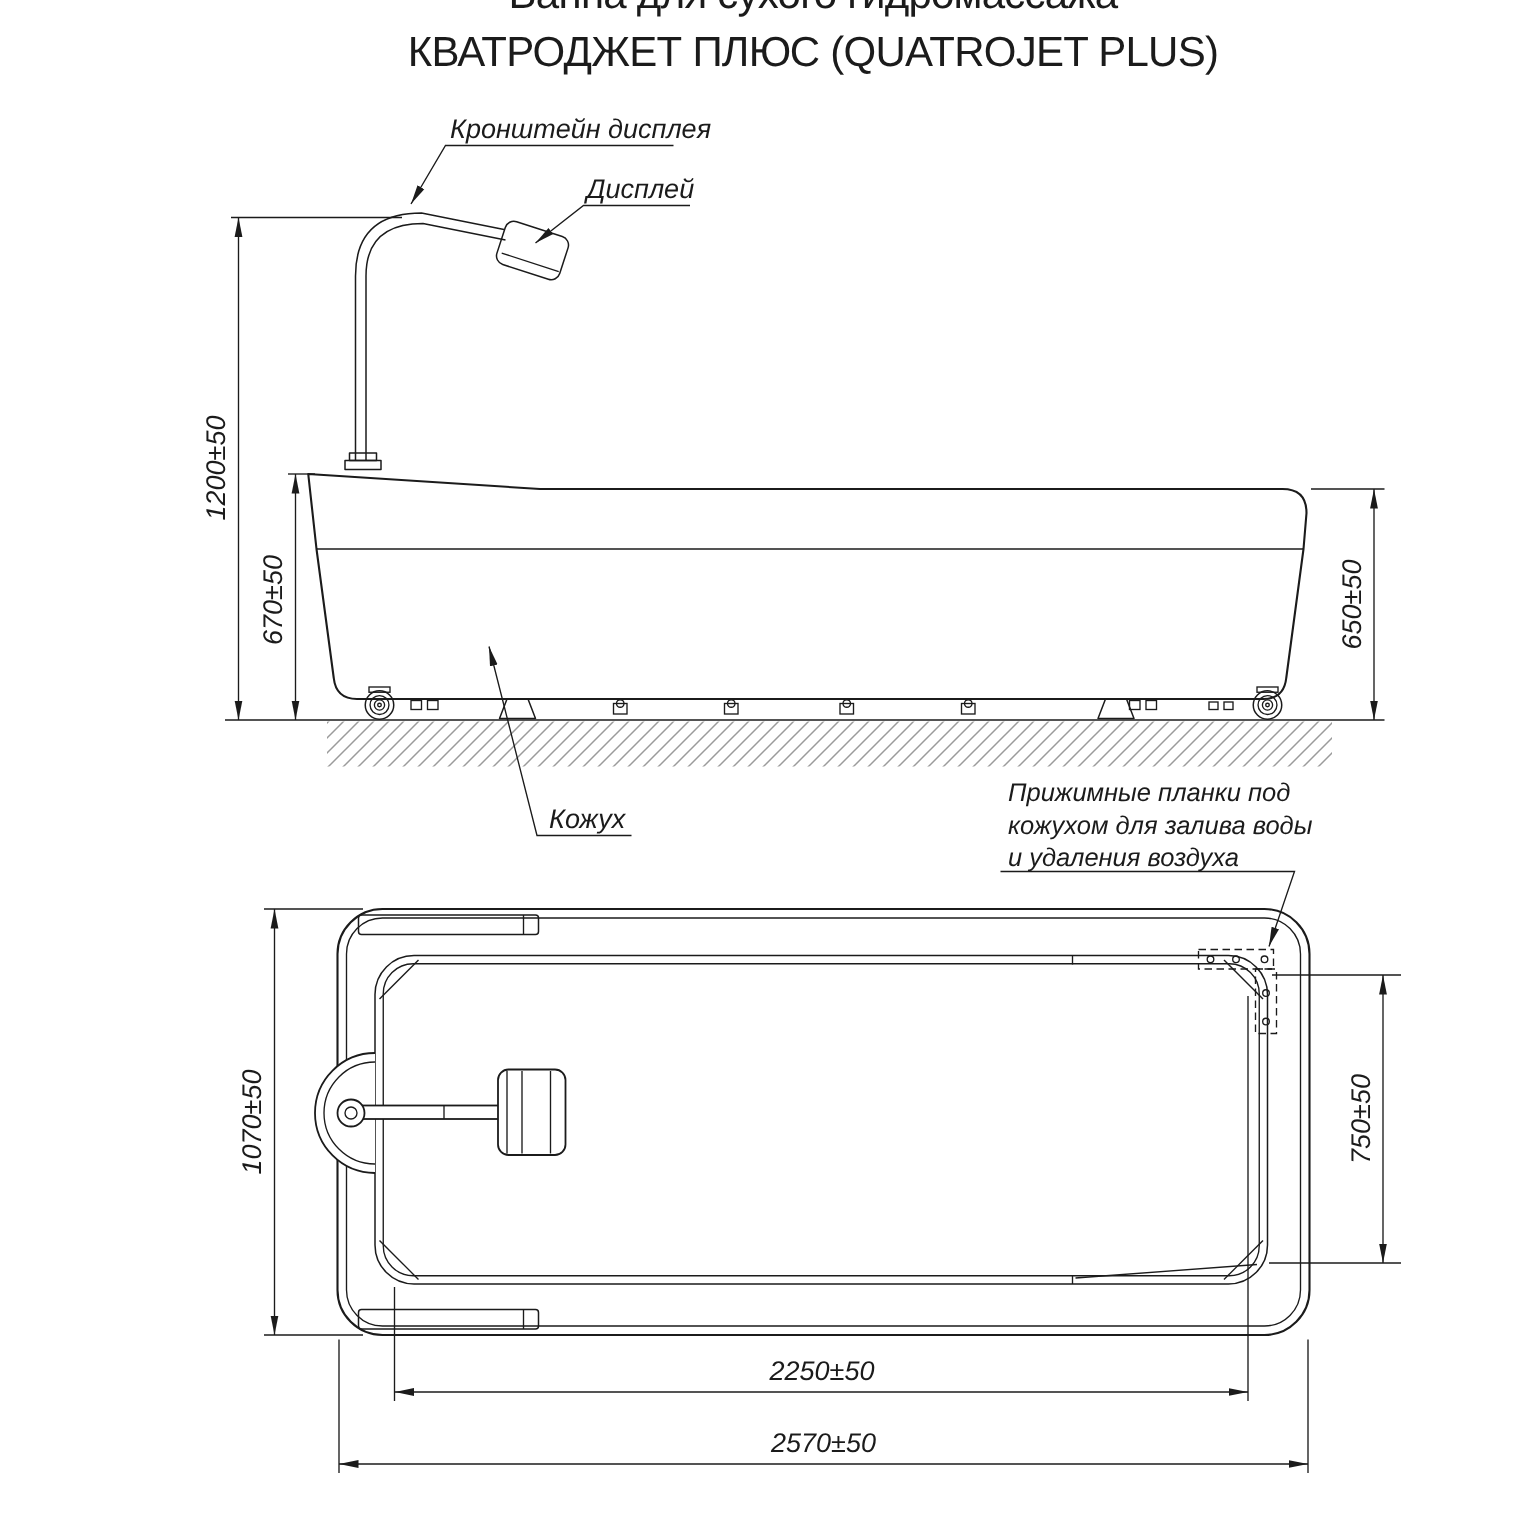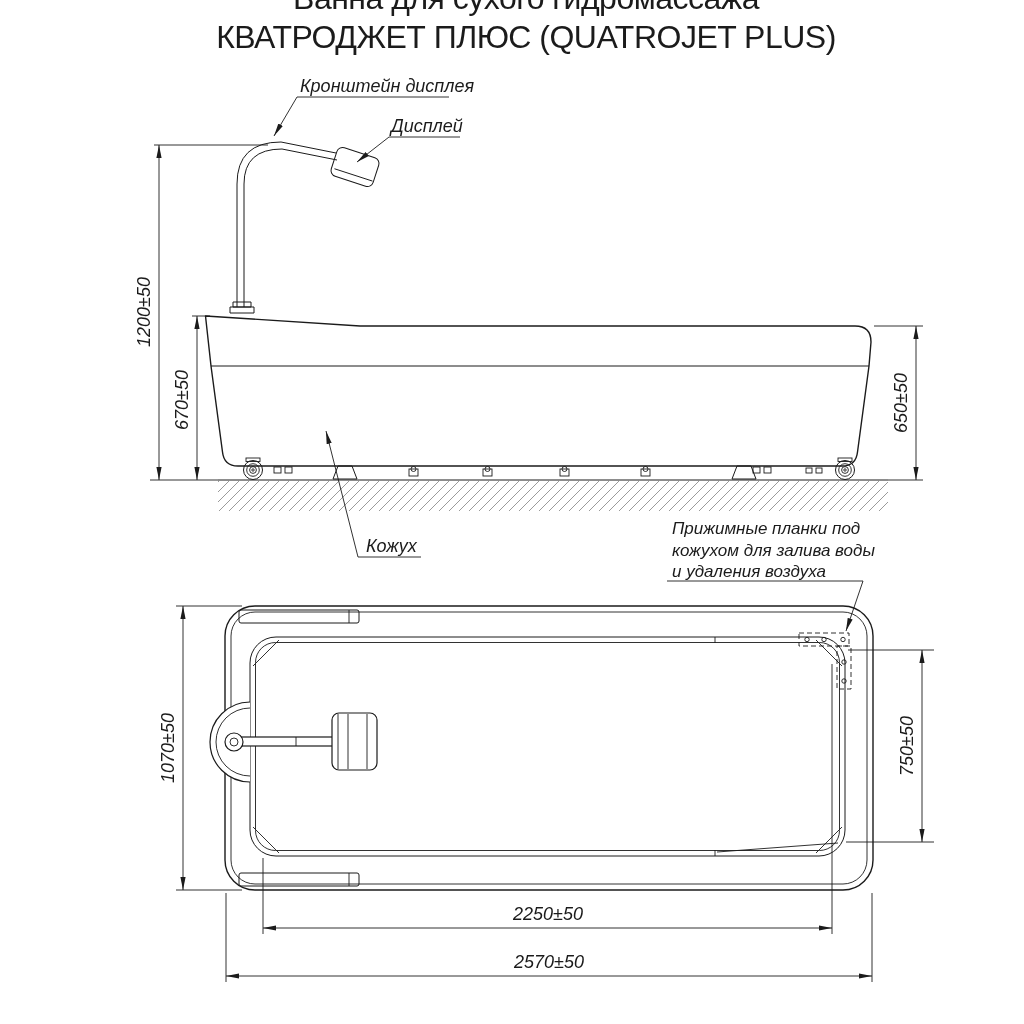--- a/index.html
+++ b/index.html
@@ -1,19 +1,19 @@
 <!DOCTYPE html>
 <html><head>
 <meta charset="utf-8">
 <style>
   html,body{margin:0;padding:0;background:#fff;}
   .page{position:relative;width:1024px;height:1024px;background:#fff;overflow:hidden;
         font-family:"Liberation Sans",sans-serif;color:#1b1b1b;}
-  .title-line{position:absolute;left:526px;transform:translateX(-50%);
-        font-size:32px;letter-spacing:-0.5px;white-space:nowrap;color:#1b1b1b;}
+  .title-line{position:absolute;left:542px;transform:translateX(-50%);
+        font-size:28px;letter-spacing:-0.5px;white-space:nowrap;color:#1b1b1b;}
   .t1{top:-20px;}
   .t2{top:19px;}
   svg text{fill:#1b1b1b;font-family:"Liberation Sans",sans-serif;font-style:italic;}
   .lbl{font-size:18px;}
   .dim{font-size:18px;}
   .ann{font-size:17px;}
   .ol{stroke:#1b1b1b;stroke-width:1.4;fill:none;stroke-linejoin:round;stroke-linecap:round;}
   .ml{stroke:#1b1b1b;stroke-width:1;fill:none;stroke-linejoin:round;}
   .tl{stroke:#1b1b1b;stroke-width:0.9;fill:none;}
   .wf{fill:#fff;stroke:#1b1b1b;stroke-width:1.2;}

